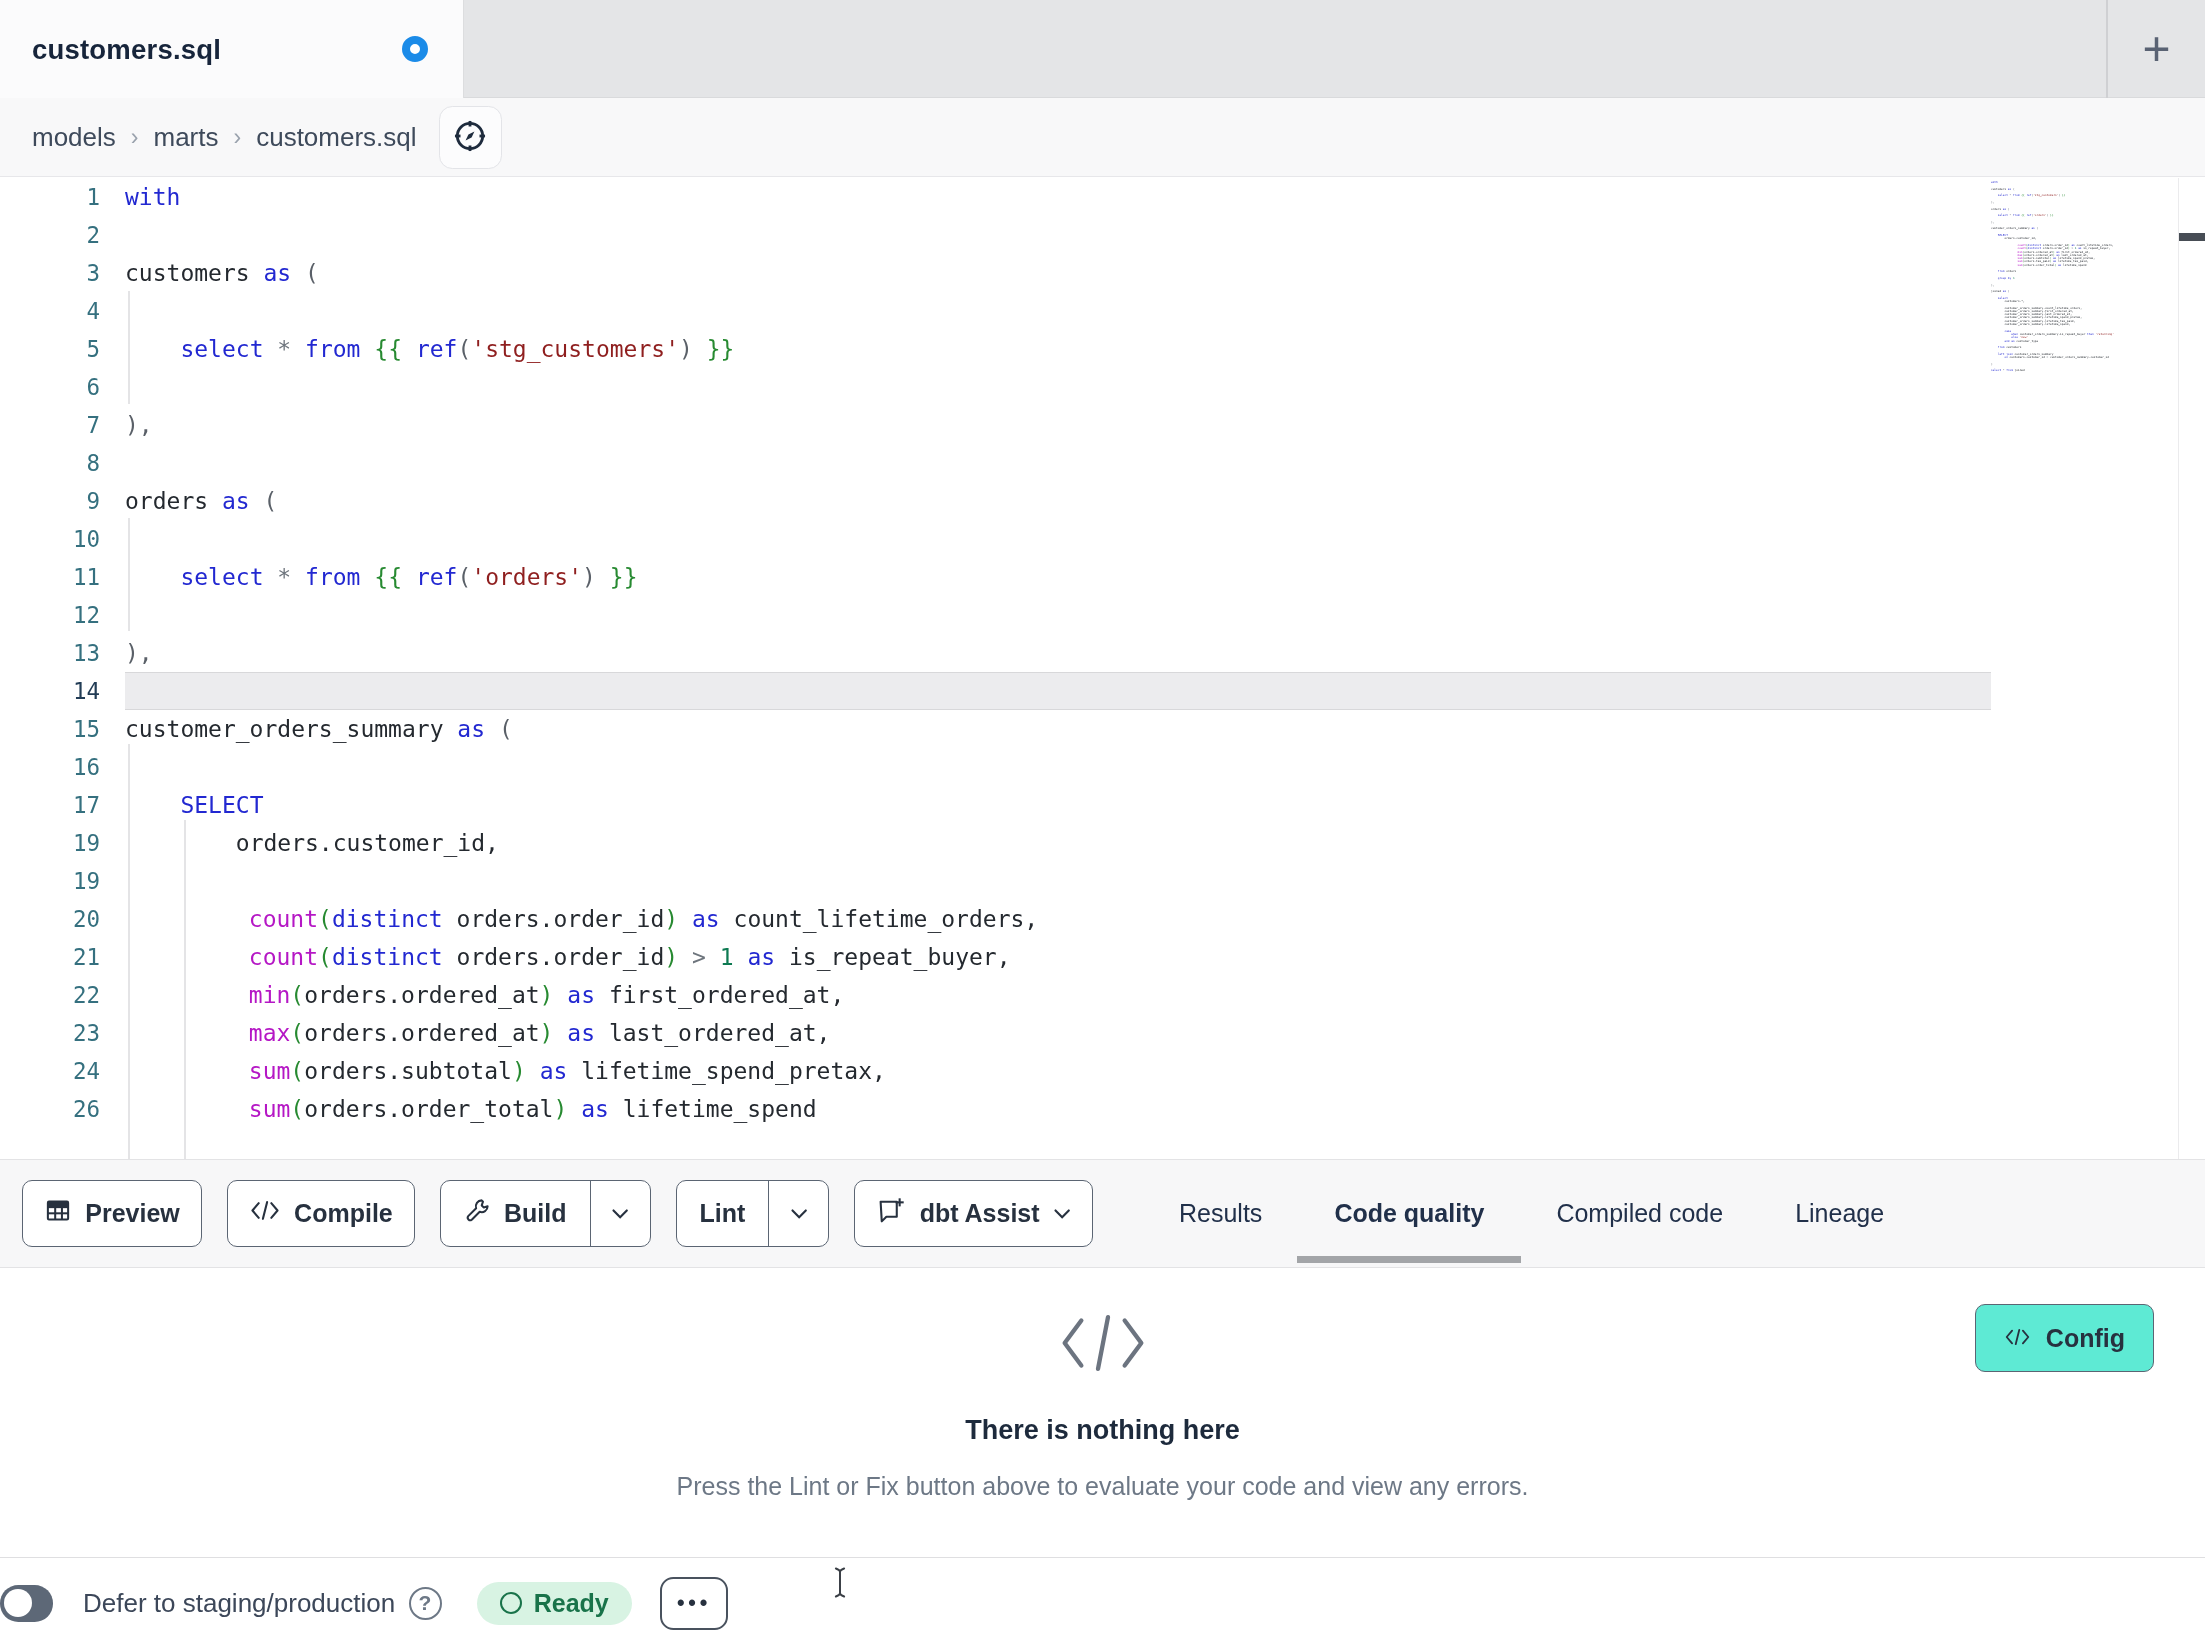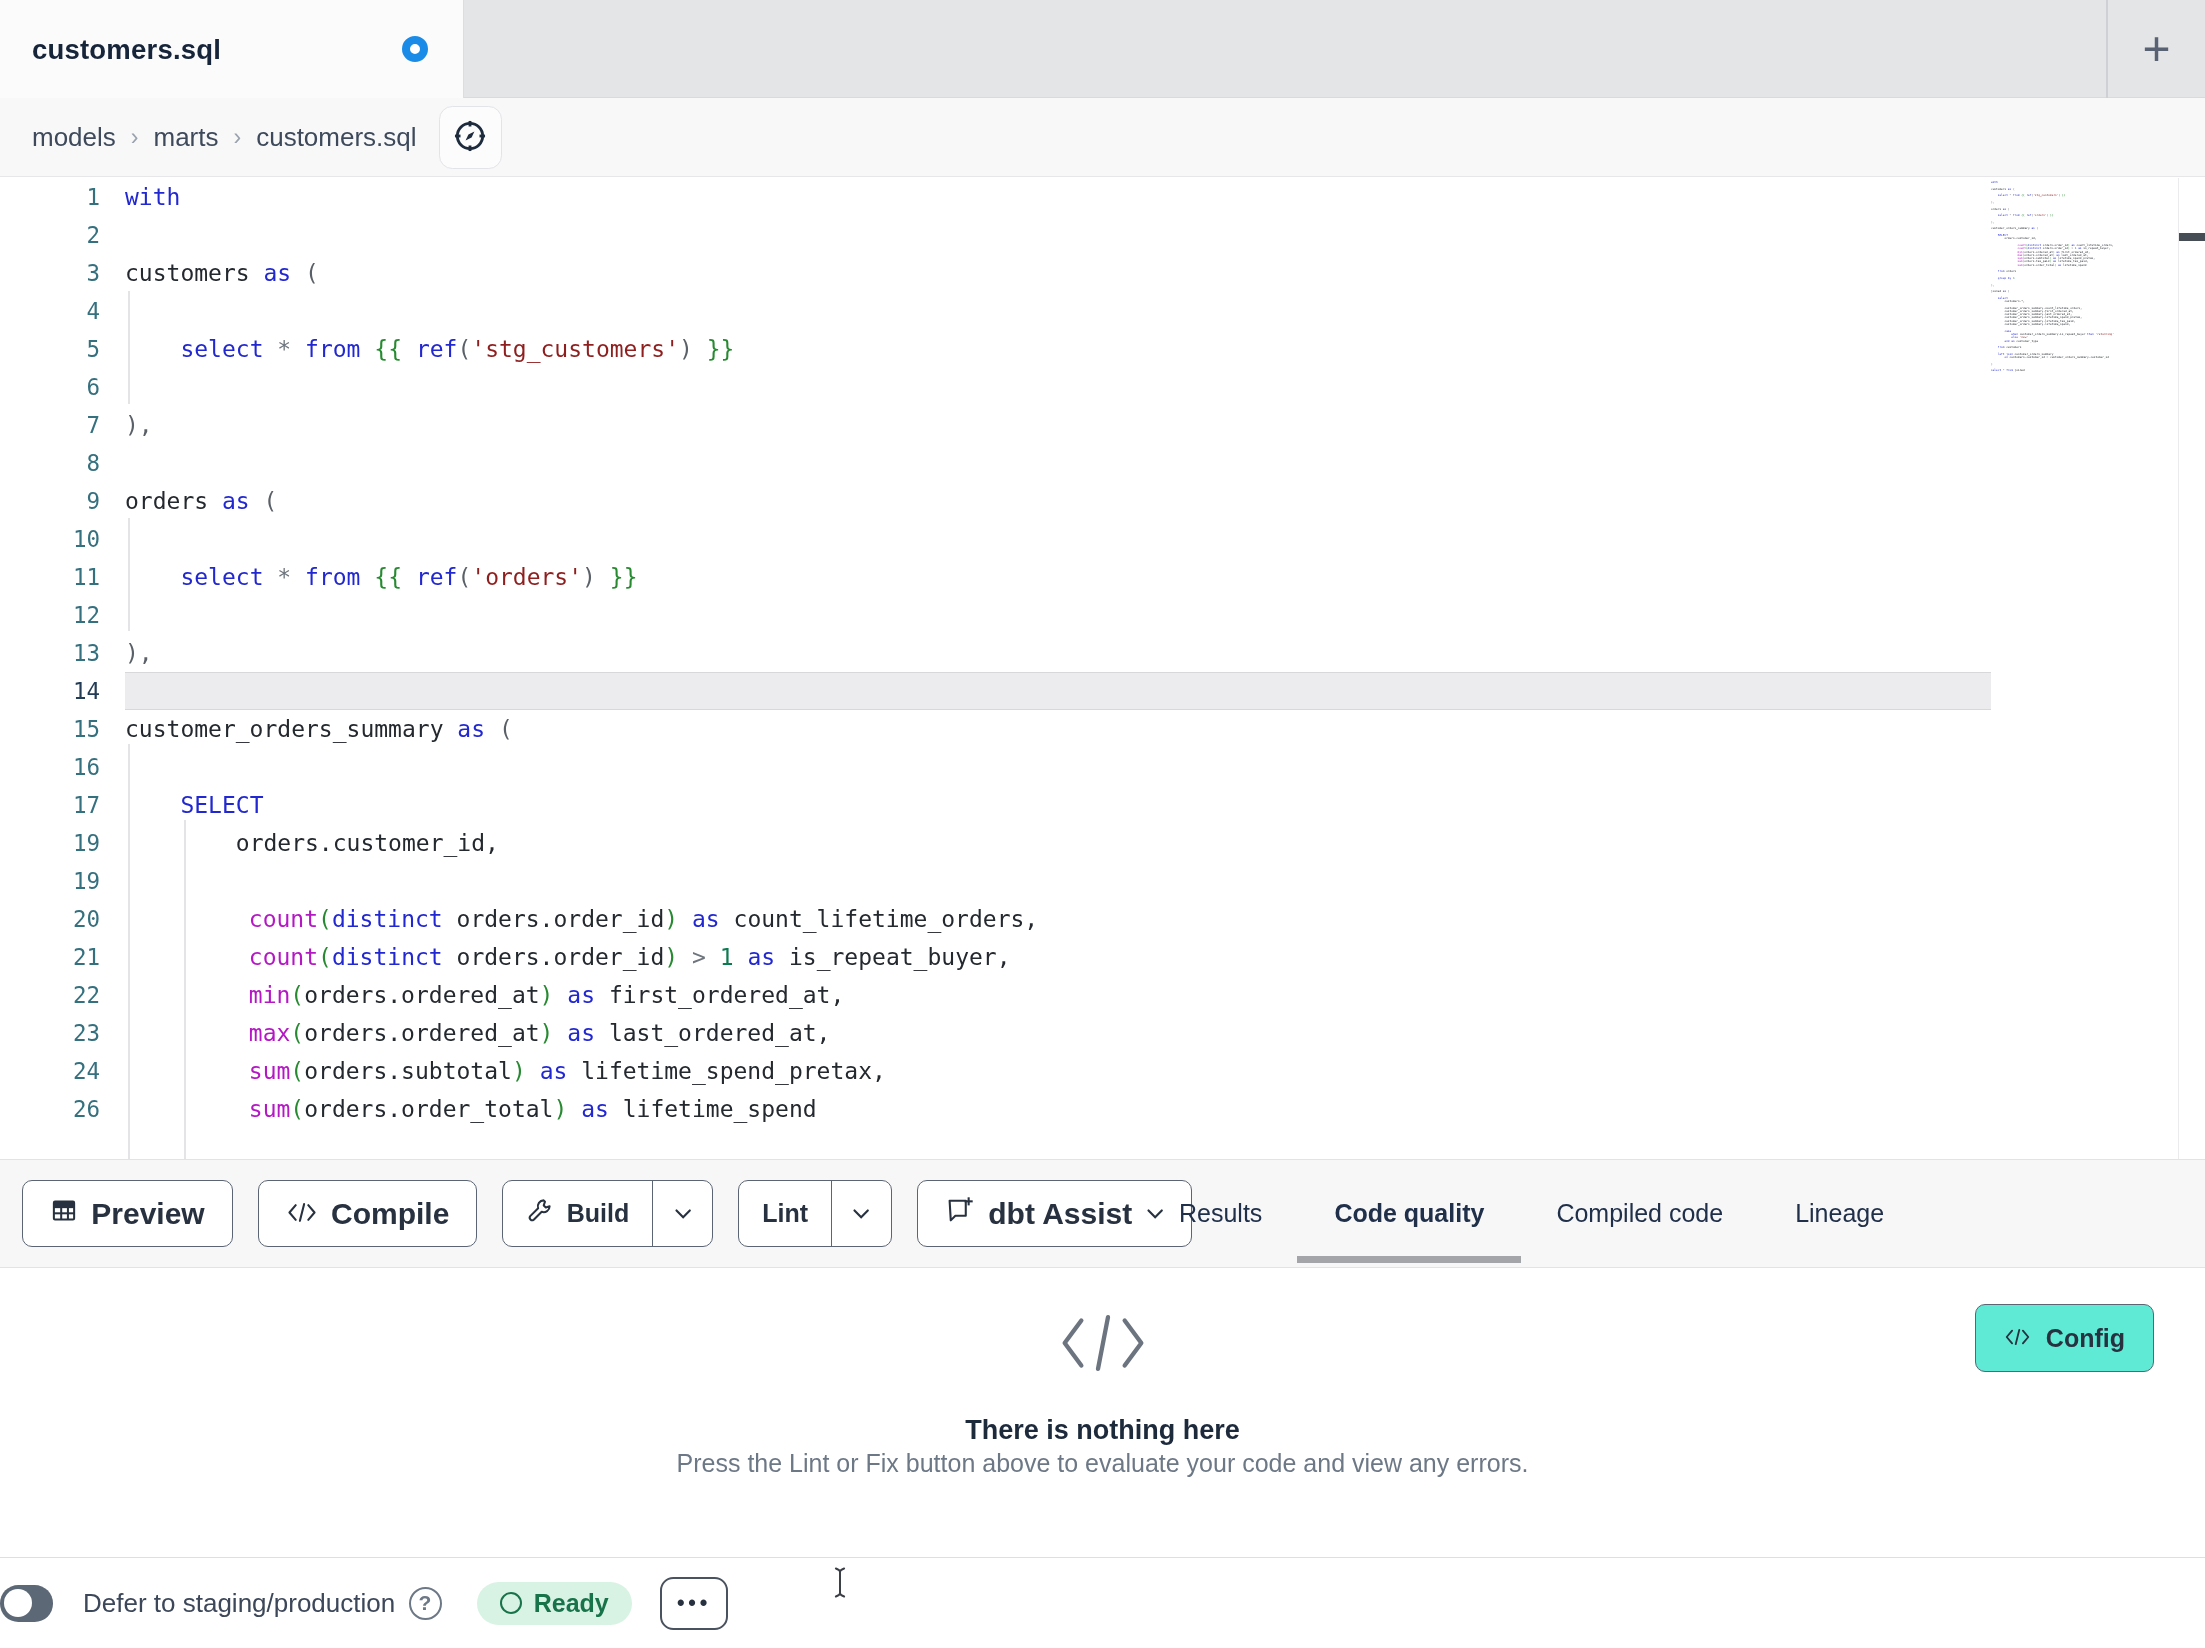--- a/index.html
+++ b/index.html
@@ -63,22 +63,22 @@
   
   .scroll-strip { position:absolute; left:2178px; top:178px; width:27.5px; height:981px;
     background:#ffffff; border-left:1.7px solid #ebebed; }
   .scroll-thumb { position:absolute; left:0; top:55px; width:26px; height:8.3px; background:#474d55; }
 
   
   .toolbar-row { position:absolute; left:0; top:1159px; width:2205px; height:109px;
     background:#f7f7f8; border-top:0.8px solid #e3e3e5; border-bottom:0.8px solid #e3e3e5;
     display:flex; align-items:center; padding-left:22px; gap:25px; }
   .btn { height:67px; border:1.7px solid #5b6573; border-radius:10px; background:#ffffff;
-    color:#27313f; font-size:30px; font-weight:600; display:inline-flex; align-items:center;
-    gap:13.3px; padding:0 27px; font-family:"Liberation Sans",sans-serif; cursor:pointer; }
+    color:#27313f; font-size:25px; font-weight:600; display:inline-flex; align-items:center;
+    gap:13.3px; padding:0 21px; font-family:"Liberation Sans",sans-serif; cursor:pointer; }
   .split { display:inline-flex; height:67px; border:1.7px solid #5b6573; border-radius:10px;
     background:#ffffff; overflow:hidden; }
   .split .main { display:flex; align-items:center; gap:13.3px; padding:0 23px;
     font-size:25px; font-weight:600; color:#27313f; cursor:pointer; }
   .split .arrow { display:flex; align-items:center; justify-content:center; width:60px;
     border-left:1.7px solid #5b6573; cursor:pointer; }
 
   .panel-tabs { position:absolute; left:1179px; top:1161px; height:105px;
     display:flex; align-items:center; gap:72px; }
   .ptab { position:relative; font-size:25px; color:#21304a; cursor:pointer; white-space:nowrap; }
@@ -88,21 +88,21 @@
 
   
   .panel { position:absolute; left:0; top:1269px; width:2205px; height:288px; background:#ffffff; }
   .config-btn { position:absolute; right:51px; top:35px; height:68px; padding:0 28px;
     border:1.7px solid #5b6573; border-radius:10px; background:#5eead4; color:#27313f;
     font-size:25px; font-weight:600; display:flex; align-items:center; gap:15px;
     font-family:"Liberation Sans",sans-serif; }
   .empty { position:absolute; left:0; right:0; top:0; text-align:center; }
   .empty-icon { margin-top:38px; }
   .empty-title { margin-top:33px; font-size:27px; font-weight:700; color:#1d2a3c; }
-  .empty-sub { margin-top:3px; font-size:25px; color:#6d7886; }
+  .empty-sub { margin-top:26px; font-size:25px; color:#6d7886; }
 
   
   .status-bar { position:absolute; left:0; top:1557px; width:2205px; height:91px;
     background:#ffffff; border-top:1.7px solid #dfdfe1;
     display:flex; align-items:center; padding-right:21px; }
   .toggle { width:53px; height:37px; border-radius:18.3px; background:#5d6877;
     position:relative; flex:none; cursor:pointer; }
   .toggle-knob { position:absolute; left:4.2px; top:4.2px; width:28px; height:28px;
     border-radius:50%; background:#ffffff; }
   .status-label { margin-left:30px; font-size:26px; color:#3c4759; }

